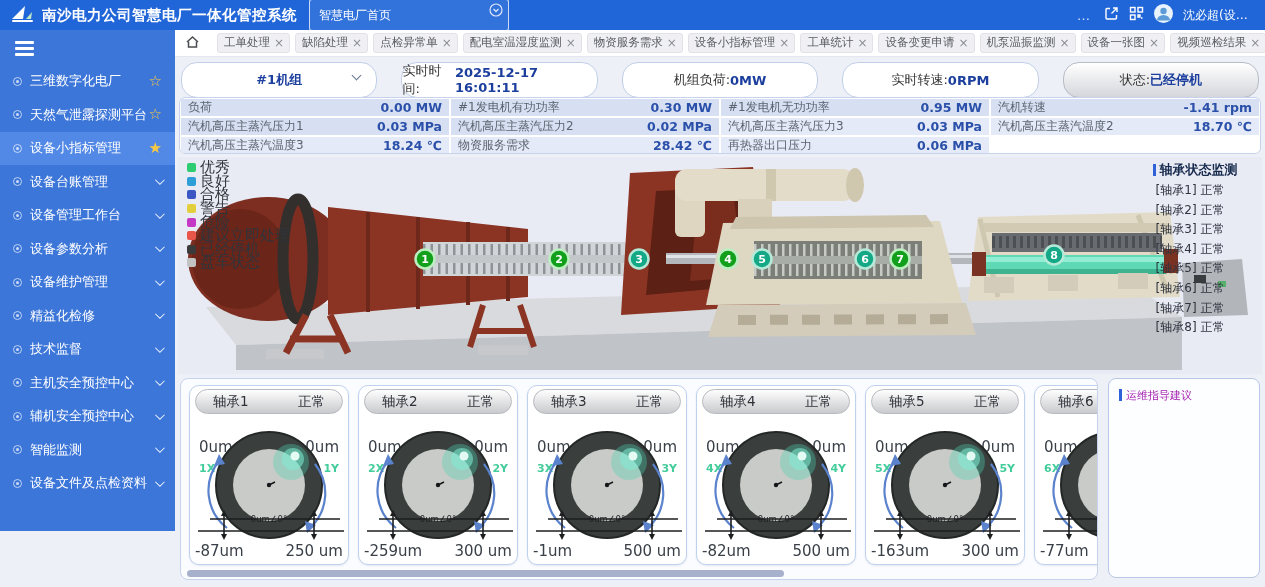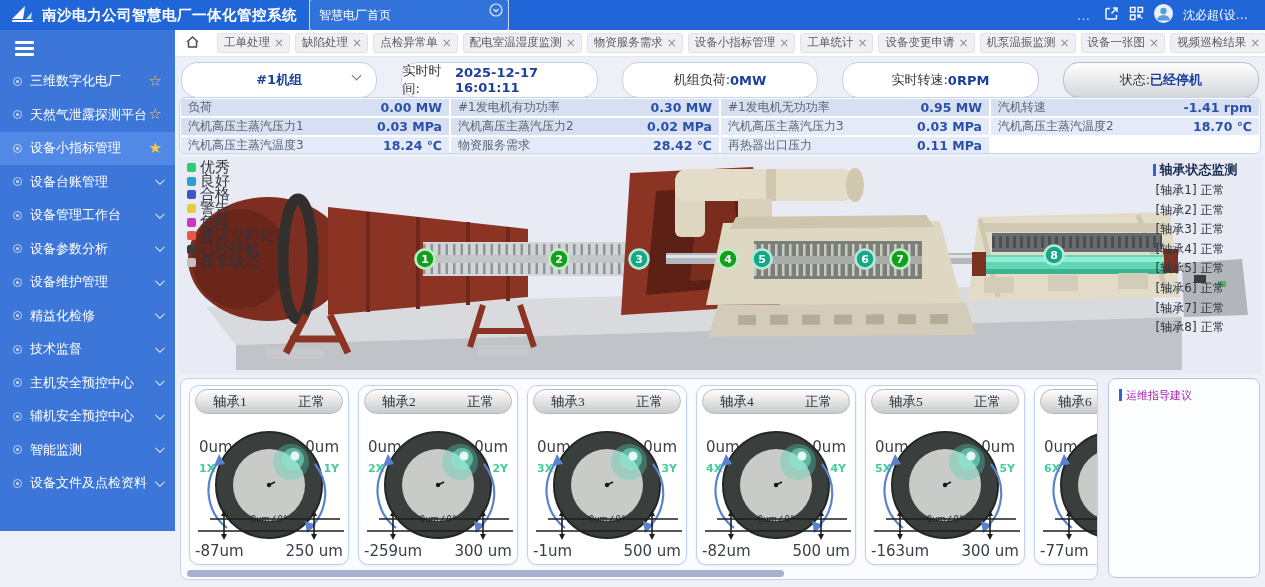--- a/index.html
+++ b/index.html
@@ -61,21 +61,21 @@
   .bstat { position:absolute; right:6px; top:4px; width:122px; text-align:center; }
   .bstat-title { font-size:13px; font-weight:bold; color:#16294d; margin-bottom:2px; }
   .tbar { display:inline-block; width:3px; height:12px; background:#2f62d8; margin-right:4px; vertical-align:-2px; }
   .bstat-item { font-size:12px; color:#2e3440; line-height:19.6px; padding-right:10px; }
 
   
   .bottom { position:absolute; top:347px; left:3px; right:3px; bottom:5px; }
   .cards-wrap { position:absolute; left:2px; top:1px; width:918px; height:202px; background:#fbfcff; border:1px solid #c5d3ec; border-radius:8px; overflow:hidden; }
   .cards-row { display:flex; gap:9px; padding:6px 8px; }
   .bcard { flex:0 0 160px; height:180px; background:#fff; border:1px solid #bed2ee; border-radius:10px; position:relative; box-shadow:0 1px 2px rgba(60,80,130,.12); }
-  .bhead { margin:3px 5px 0; height:25px; border-radius:13px; background:linear-gradient(#fefefe,#c9cacd); border:1px solid #b9babf; display:flex; align-items:center; justify-content:space-between; padding:0 17px; font-size:13.5px; color:#2e3238;font-family:Liberation Serif, serif; }
+  .bhead { margin:3px 5px 0; height:25px; border-radius:13px; background:linear-gradient(#fefefe,#c9cacd); border:1px solid #b9babf; display:flex; align-items:center; justify-content:space-between; padding:0 17px; font-size:13.5px; color:#2e3238; }
   .um { position:absolute; font-size:15px; color:#3a4048; }
   .um-l { left:9px; top:52px; } .um-r { right:9px; top:52px; }
   .ch { position:absolute; font-size:11px; font-weight:bold; color:#44cd9c; }
   .ch-x { left:9px; top:76px; } .ch-y { right:9px; top:76px; }
   .gauge { position:absolute; left:50%; top:42px; transform:translateX(-50%); }
   .bvals { position:absolute; left:5px; right:5px; bottom:4px; display:flex; justify-content:space-between; font-size:15px; color:#3a4048; }
   .hscroll { position:absolute; left:6px; right:6px; bottom:2px; height:7px; }
   .hthumb { width:66%; height:100%; background:#a7b1cc; border-radius:4px; cursor:pointer; }
 
   .advice { position:absolute; right:2px; top:1px; width:152px; height:200px; background:#fdfeff; border:1px solid #b9c8e6; border-radius:8px; padding:9px 10px; }
@@ -401,21 +401,21 @@
           <span class="mval">18.24 ℃</span>
         </div>
 
         <div class="mcell">
           <span class="mlabel">物资服务需求</span>
           <span class="mval">28.42 ℃</span>
         </div>
 
         <div class="mcell">
           <span class="mlabel">再热器出口压力</span>
-          <span class="mval">0.11 MPa</span>
+          <span class="mval">0.06 MPa</span>
         </div>
       </div>
 
     <div class="scene">
       <svg class="turbine" width="1087" height="217" viewBox="0 0 1087 217">
 
         <polygon points="28,150 950,126 1004,160 58,188" fill="#d8dadd"></polygon>
         <polygon points="58,188 1004,160 1004,213 58,213" fill="#c0c3c7"></polygon>
         <rect x="88" y="192" width="58" height="10" fill="#c6c8cb"></rect>
         <rect x="300" y="188" width="50" height="10" fill="#c6c8cb"></rect>

